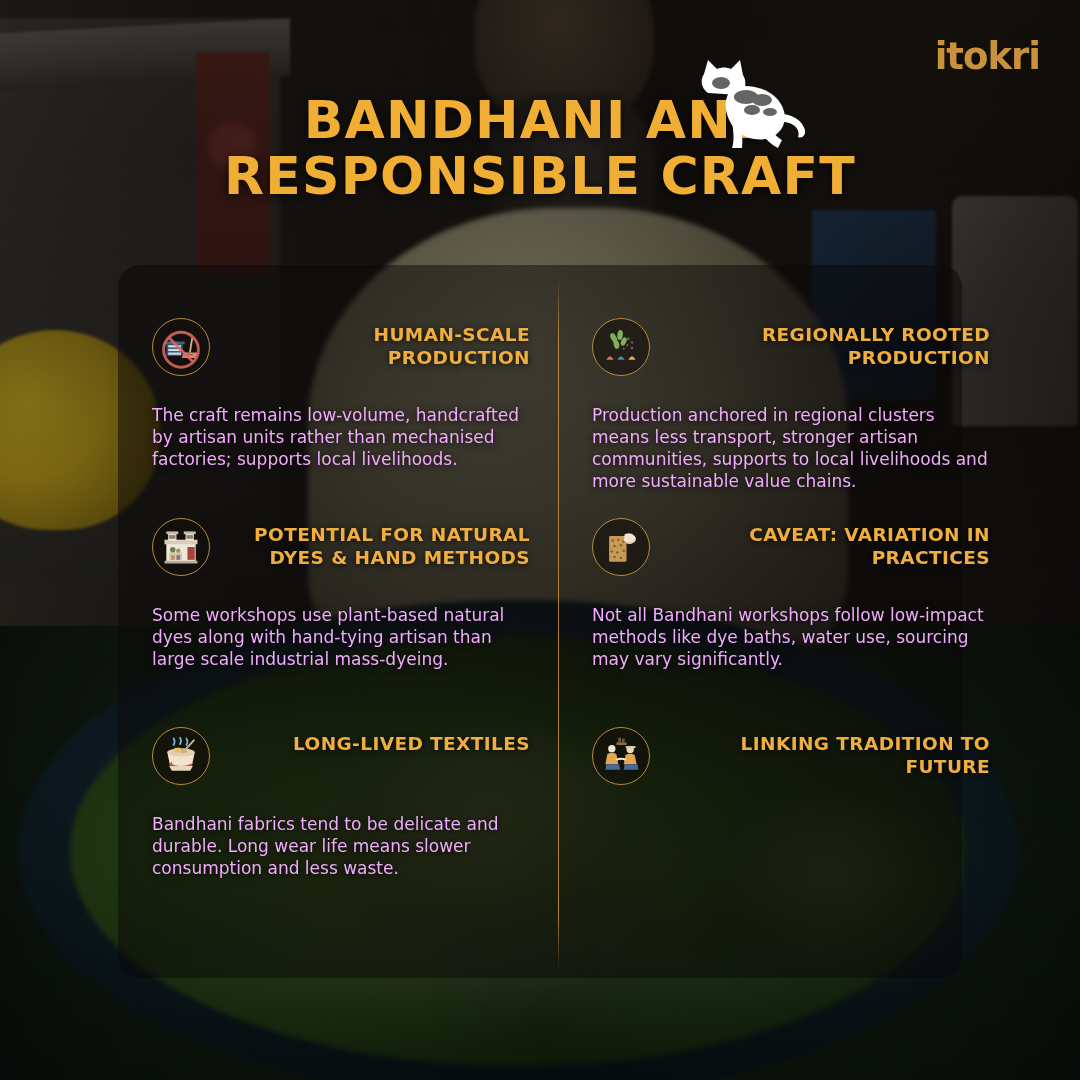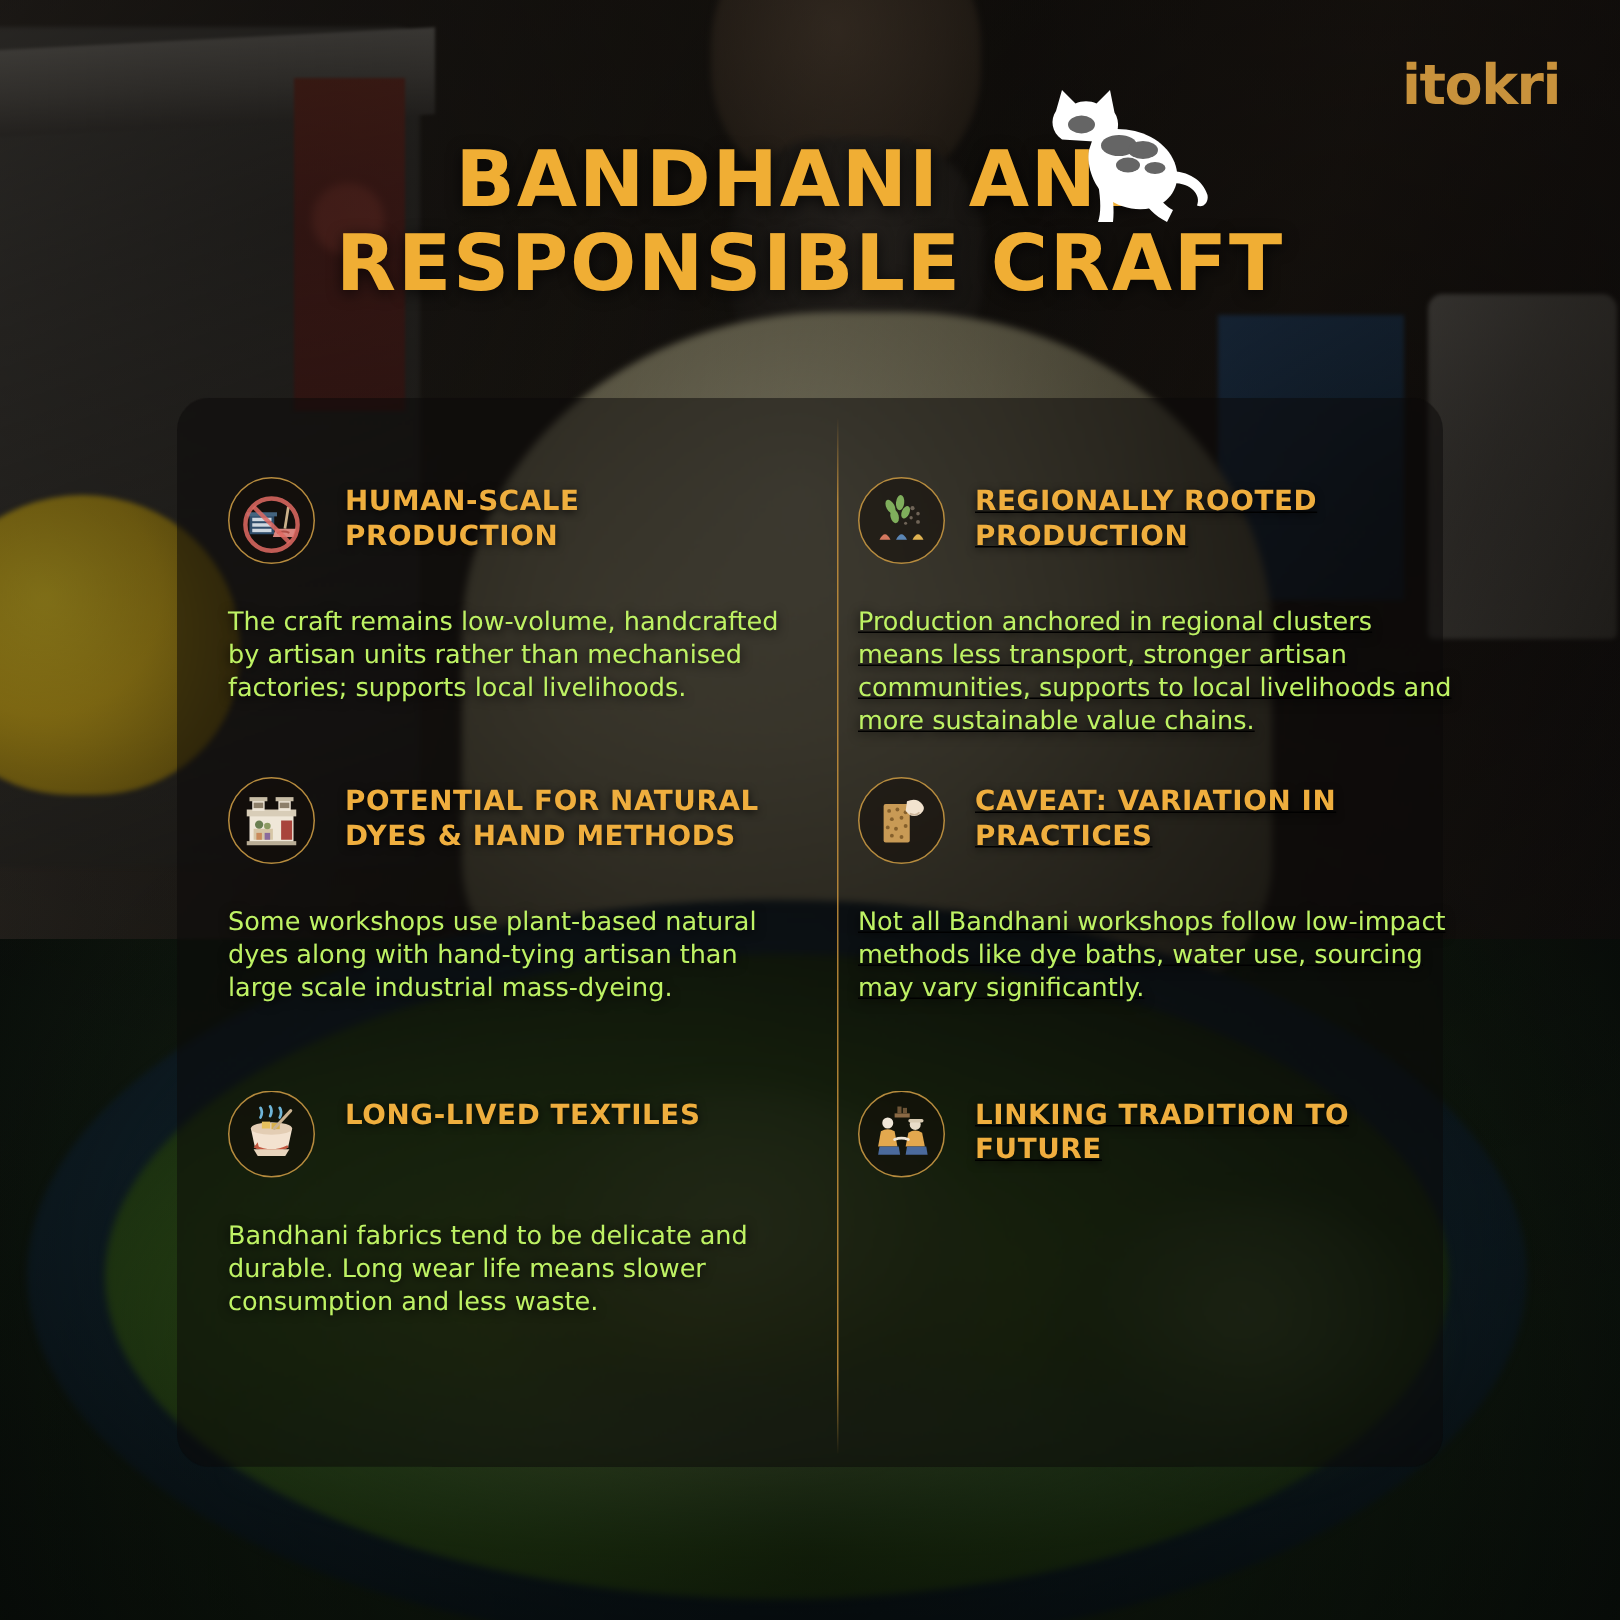--- a/index.html
+++ b/index.html
@@ -169,49 +169,49 @@
     backdrop-filter:blur(1px);
   }
   #panel-divider {
     position:absolute; left:558px; top:278px; width:1px; height:692px;
     background:linear-gradient(180deg, rgba(200,146,60,0) 0%, rgba(200,146,60,.85) 8%, rgba(200,146,60,.85) 92%, rgba(200,146,60,0) 100%);
     z-index:5;
   }
 
   
   .card { position:absolute; z-index:5; }
-  .card-head { display:flex; align-items:flex-start; }
+  .card-head { display:flex; align-items:flex-start;text-align:right; }
   .icon-badge {
     width:58px; height:58px; min-width:58px;
     border-radius:50%;
     border:1.5px solid #b68b3e;
     background:rgba(18,13,9,.55);
     display:flex; align-items:center; justify-content:center;
     overflow:hidden;
   }
   .card-title {
     margin-left:20px;
     font-size:18.5px; font-weight:800; color:#EFAE3E;
     letter-spacing:.4px; line-height:1.22;
     text-transform:uppercase;
     padding-top:6px;
     text-shadow:0 1px 6px rgba(0,0,0,.8);
     font-family:"DejaVu Sans", sans-serif;
   }
   .card-body {
     margin-top:28px;
-    font-size:17px; color:#bef264; line-height:1.30;
+    font-size:17px; color:#f0abfc; line-height:1.30;
     text-shadow:0 1px 7px rgba(0,0,0,.9);
     font-family:"DejaVu Sans", sans-serif;
     font-weight:400;
   }
 
   
   .col-l { left:152px; width:388px; }
-  .col-r { left:572px; width:400px;text-decoration:underline; }
+  .col-r { left:592px; width:400px; }
   .col-l .card-title { width:300px; }
   .col-r .card-title { width:320px; }
   .row-1 { top:318px; }
   .row-2 { top:518px; }
   .row-3 { top:727px; }
 
   .card.col-l.row-1 .card-body,
   .card.col-r.row-1 .card-body { margin-top:28px; }
 </style>
 </head>

